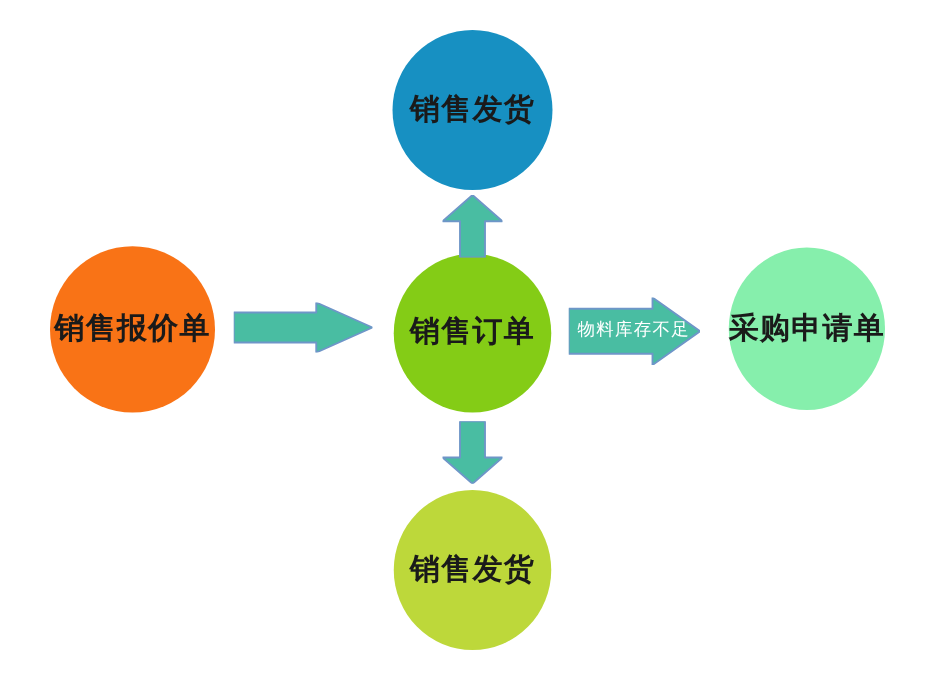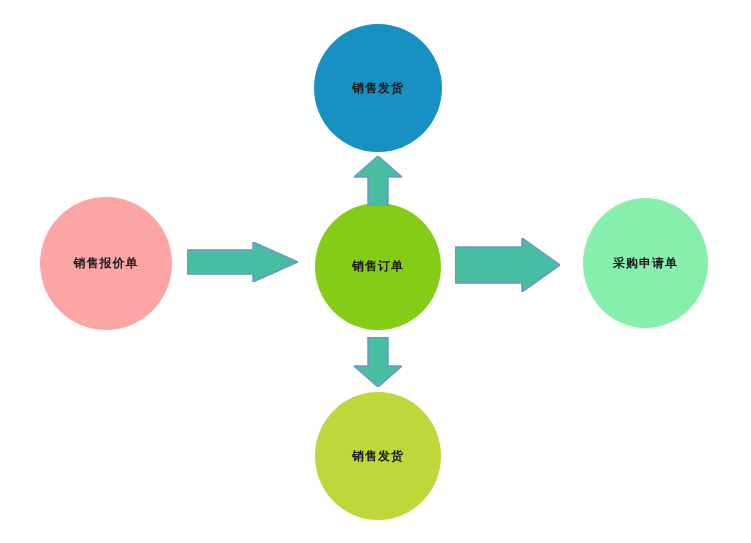--- a/index.html
+++ b/index.html
@@ -16,21 +16,21 @@
   }
   .node {
     position: absolute;
     border-radius: 50%;
     display: flex;
     align-items: center;
     justify-content: center;
     text-align: center;
   }
   .node .node-label {
-    font-size: 12px;
+    font-size: 24px;
     font-weight: 700;
     letter-spacing: 1px;
     line-height: 1.2;
     white-space: nowrap;
   }
   .node-top    { left: 314px; top: 24px;  width: 128px; height: 128px; }
   .node-left   { left: 40px;  top: 197px; width: 132px; height: 133px; }
   .node-center { left: 315px; top: 203px; width: 126px; height: 127px; }
   .node-right  { left: 583px; top: 198px; width: 125px; height: 130px; }
   .node-bottom { left: 315px; top: 392px; width: 126px; height: 128px; }
@@ -56,21 +56,21 @@
 </style>
 </head>
 <body>
 
 <div class="diagram" style="background-color: rgb(255, 255, 255);">
 
   <div class="node node-top" style="background-color: rgb(23, 144, 194);">
     <span class="node-label" style="color: rgb(26, 26, 26);">销售发货</span>
   </div>
 
-  <div class="node node-left" style="background-color: #fca5a5;">
+  <div class="node node-left" style="background-color: #f97316;">
     <span class="node-label" style="color: rgb(26, 26, 26);">销售报价单</span>
   </div>
 
   <div class="node node-center" style="background-color: #84cc16;">
     <span class="node-label" style="color: rgb(26, 26, 26);">销售订单</span>
   </div>
 
   <div class="node node-right" style="background-color: #86efac;">
     <span class="node-label" style="color: rgb(26, 26, 26);">采购申请单</span>
   </div>
@@ -88,14 +88,15 @@
   </svg>
 
   <svg class="arrow arrow-right" viewBox="0 0 105 54">
     <polygon points="0,9 67,9 67,0 105,27 67,54 67,45 0,45" stroke-width="1.5" stroke-linejoin="round" style="fill: rgb(73, 189, 162); stroke: rgb(110, 150, 200);"></polygon>
   </svg>
 
   <svg class="arrow arrow-down" viewBox="0 0 48 50">
     <polygon points="14,0 34,0 34,29 48,29 24,50 0,29 14,29" stroke-width="1.5" stroke-linejoin="round" style="fill: rgb(73, 189, 162); stroke: rgb(110, 150, 200);"></polygon>
   </svg>
 
+  <div class="edge-label" style="color: rgb(255, 255, 255);">物料库存不足</div>
 
 </div>
 
 </body></html>

